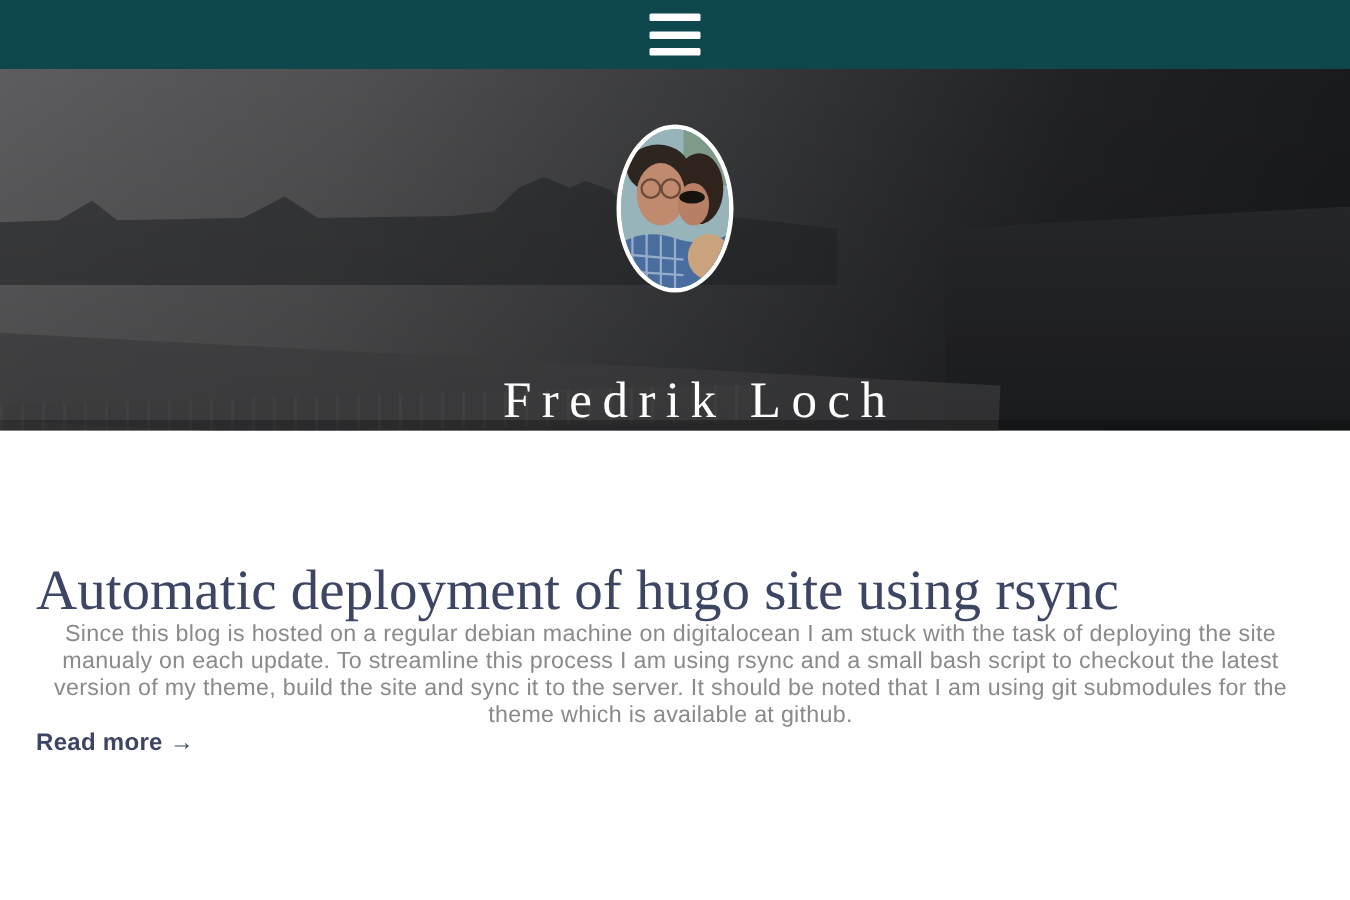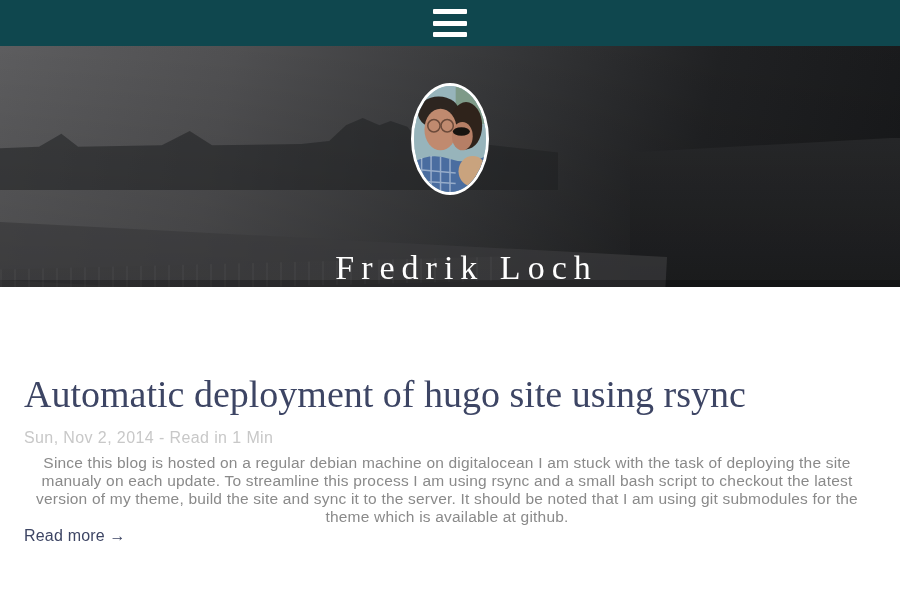--- a/index.html
+++ b/index.html
@@ -152,20 +152,21 @@
     color: #8a8a8a;
     text-align: center;
   }
   .read-more {
     display: inline-block;
     margin-top: 1px;
     font-size: 16px;
     letter-spacing: 0.2px;
     color: #3d4564;
     text-decoration: none;
+    font-weight: bold;
   }
 </style>
 </head>
 <body>
 
 <header class="top-bar">
   <button class="hamburger" aria-label="menu">
     <span></span>
     <span></span>
     <span></span>
@@ -205,17 +206,16 @@
   </div>
 
   <h1 class="hero-name">Fredrik Loch</h1>
 </section>
 
 <main class="content">
   <article>
     <h2 class="post-title">
       <a href="#">Automatic deployment of hugo site using rsync</a>
     </h2>
-    <p class="post-meta">Sun, Nov 2, 2014 - Read in 1 Min</p>
     <p class="post-excerpt">Since this blog is hosted on a regular debian machine on digitalocean I am stuck with the task of deploying the site manualy on each update. To streamline this process I am using rsync and a small bash script to checkout the latest version of my theme, build the site and sync it to the server. It should be noted that I am using git submodules for the theme which is available at github.</p>
     <a href="#" class="read-more">Read more →</a>
   </article>
 </main>
 
 </body></html>

